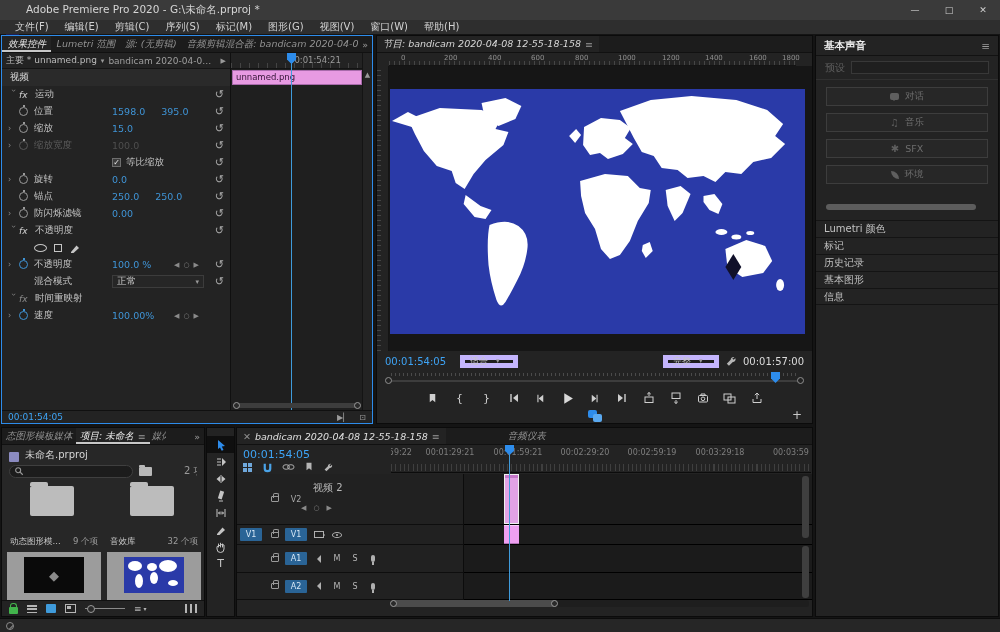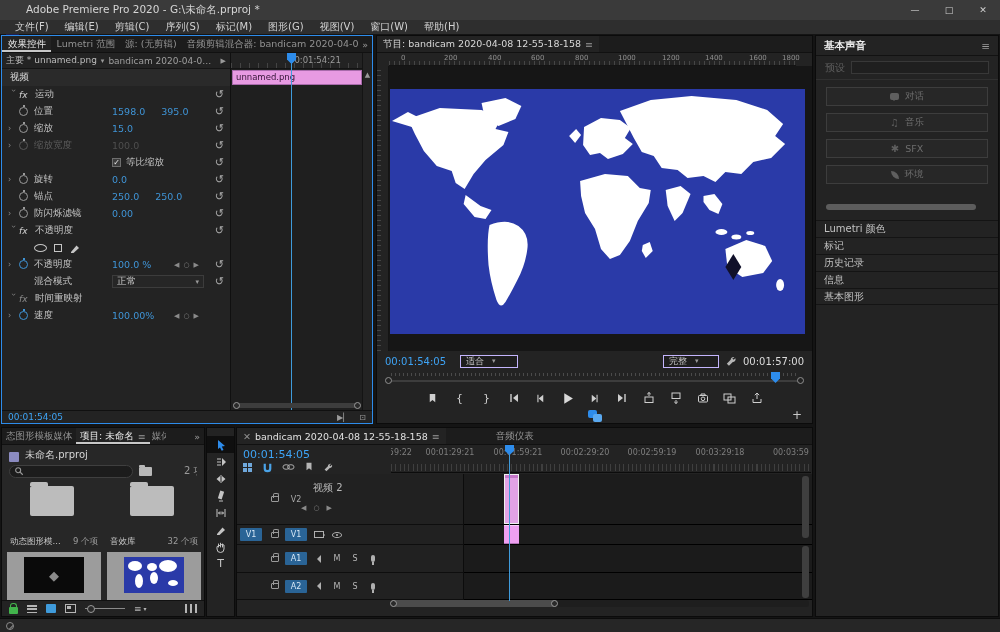--- a/index.html
+++ b/index.html
@@ -8,21 +8,21 @@
 
 #titlebar{position:absolute;left:0;top:0;width:1000px;height:20px;background:#3a3a3a;display:flex;align-items:center;padding-left:6px;color:#d6d6d6;font-size:10.5px;}
 #prlogo{width:13px;height:19px;background:#1e1e52;color:#9fa6f2;font-size:7.5px;display:flex;align-items:center;justify-content:center;border-radius:2px;margin-right:7px;font-weight:bold;margin-top:42px;}
 #winbtns{margin-left:auto;display:flex;height:20px;}
 #winbtns span{width:34px;display:flex;align-items:center;justify-content:center;color:#cfcfcf;font-size:9px;}
 #menubar{position:absolute;left:0;top:20px;width:1000px;height:14px;background:#2e2e2e;display:flex;align-items:center;gap:2px;padding-left:8px;color:#d2d2d2;font-size:10px;}
 #menubar span{padding:0 7px;}
 
 .panel{position:absolute;background:#232323;border:1px solid #0b0b0b;}
 .tabbar{height:17px;background:#1c1c1c;display:flex;align-items:stretch;color:#929292;font-size:9.5px;border-bottom:1px solid #111;overflow:hidden;}
-.tab{padding:0 6px;display:flex;align-items:center;gap:4px;white-space:nowrap;overflow:hidden;flex-shrink:1;}
+.tab{padding:0 6px;display:flex;align-items:center;gap:4px;white-space:nowrap;overflow:hidden;flex-shrink:1;font-style:italic;}
 .tab.on{background:#232323;color:#ececec;box-shadow:inset 0 -2px 0 #c8c8c8;}
 .more{margin-left:auto;padding:0 4px;display:flex;align-items:center;color:#9a9a9a;flex-shrink:0;}
 .mi{color:#9a9a9a;}
 
 #ec{left:1px;top:35px;width:372px;height:389px;border:1px solid #2d8ceb;}
 #ec-sel{position:absolute;left:0;top:17px;width:228px;height:16px;border-bottom:1px solid #151515;display:flex;align-items:center;padding:0 4px;gap:4px;font-size:9px;color:#bdbdbd;}
 #ec-sel .seq{color:#9f9f9f;overflow:hidden;white-space:nowrap;text-overflow:ellipsis;flex:1;}
 #ec-rows{position:absolute;left:0;top:33px;width:228px;bottom:13px;overflow:hidden;}
 .r{height:17px;display:flex;align-items:center;position:relative;padding-left:6px;font-size:9.5px;color:#c4c4c4;}
 .r .cv{width:11px;color:#8a8a8a;font-size:8px;flex-shrink:0;}
@@ -58,21 +58,21 @@
 
 #pm{left:376px;top:35px;width:437px;height:389px;}
 #pm-hr{position:absolute;left:12px;top:17px;width:407px;height:13px;background:#232323;border-bottom:1px solid #141414;}
 #pm-hr .tk{position:absolute;bottom:0;left:0;right:0;height:4px;background-image:repeating-linear-gradient(90deg,#454545 0 1px,transparent 1px 5px);}
 #pm-hr span{position:absolute;top:1px;font-size:7px;color:#8f8f8f;}
 #pm-vr{position:absolute;left:0;top:30px;width:12px;height:285px;background:#232323;border-right:1px solid #141414;background-image:repeating-linear-gradient(0deg,#454545 0 1px,transparent 1px 5px);background-size:4px 100%;background-repeat:no-repeat;}
 #pm-stage{position:absolute;left:12px;top:30px;width:423px;height:285px;background:#161616;}
 #pm-map{position:absolute;left:1px;top:23px;width:415px;height:245px;}
 #pm-ctl{position:absolute;left:0;right:0;top:317px;height:16px;display:flex;align-items:center;padding:0 8px;gap:6px;}
 #pm-ctl .tc{color:#3ea4f6;font-size:10px;}
-.seldd{height:13px;background:#1e1e1e;border:1px solid #c4b5fd;display:flex;align-items:center;padding:0 5px;gap:8px;color:#c6c6c6;font-size:9px;}
+.seldd{height:13px;background:#1e1e1e;border:5px solid #c4b5fd;display:flex;align-items:center;padding:0 5px;gap:8px;color:#c6c6c6;font-size:9px;}
 .seldd .c{color:#9a9a9a;font-size:7px;}
 #pm-ctl .dur{color:#dcdcdc;font-size:10px;}
 #pm-scrub{position:absolute;left:8px;right:8px;top:336px;height:14px;}
 #pm-scrub .dots{position:absolute;left:6px;right:6px;top:1px;height:3px;background-image:repeating-linear-gradient(90deg,#4a4a4a 0 1px,transparent 1px 4px);}
 #pm-scrub .trk{position:absolute;left:6px;right:6px;top:8px;height:2px;background:#3d3d3d;}
 #pm-scrub .end{position:absolute;top:5px;width:7px;height:7px;border:1px solid #8f8f8f;border-radius:50%;background:#232323;}
 #pm-ph{position:absolute;right:24px;top:0;width:9px;height:11px;background:#2d8ceb;clip-path:polygon(0 0,100% 0,100% 60%,50% 100%,0 60%);}
 #pm-trans{position:absolute;left:0;right:0;top:352px;height:20px;display:flex;align-items:center;justify-content:center;gap:13px;}
 #pm-trans .ti{display:flex;align-items:center;justify-content:center;width:14px;height:14px;color:#cfcfcf;font-size:11px;}
 #pm-row2{position:absolute;left:0;right:0;top:372px;height:16px;}
@@ -557,24 +557,24 @@
   <div class="sb-p">
       <span>Lumetri 颜色</span>
     </div>
   <div class="sb-p">
       <span>标记</span>
     </div>
   <div class="sb-p">
       <span>历史记录</span>
     </div>
   <div class="sb-p">
+      <span>基本图形</span>
+    </div>
+  <div class="sb-p">
       <span>信息</span>
-    </div>
-  <div class="sb-p">
-      <span>基本图形</span>
     </div>
 </div>
 
 <div id="pj" class="panel">
   <div class="tabbar">
     <div class="tab" style="max-width:74px">
         <span>态图形模板媒体</span>
       </div>
     <div class="tab on">
       <span>项目: 未命名</span>
@@ -695,21 +695,21 @@
     </div>
 </div>
 
 <div id="tl" class="panel">
   <div class="tabbar">
     <div class="tab on" style="box-shadow:none;color:#e0e0e0">
       <span style="color:#8f8f8f">✕</span>
       <span>bandicam 2020-04-08 12-55-18-158</span>
       <span class="mi">≡</span>
     </div>
-    <div class="tab" style="margin-left:44px">
+    <div class="tab" style="margin-left:56px">
         <span>音频仪表</span>
       </div>
   </div>
 
   <span id="tl-tc">00:01:54:05</span>
   <div id="tl-icons">
     <svg width="11" height="11" viewBox="0 0 11 11">
         <g fill="#6fa8dc">
           <rect x="1" y="1" width="4" height="4"></rect>
           <rect x="6" y="1" width="4" height="4"></rect>

